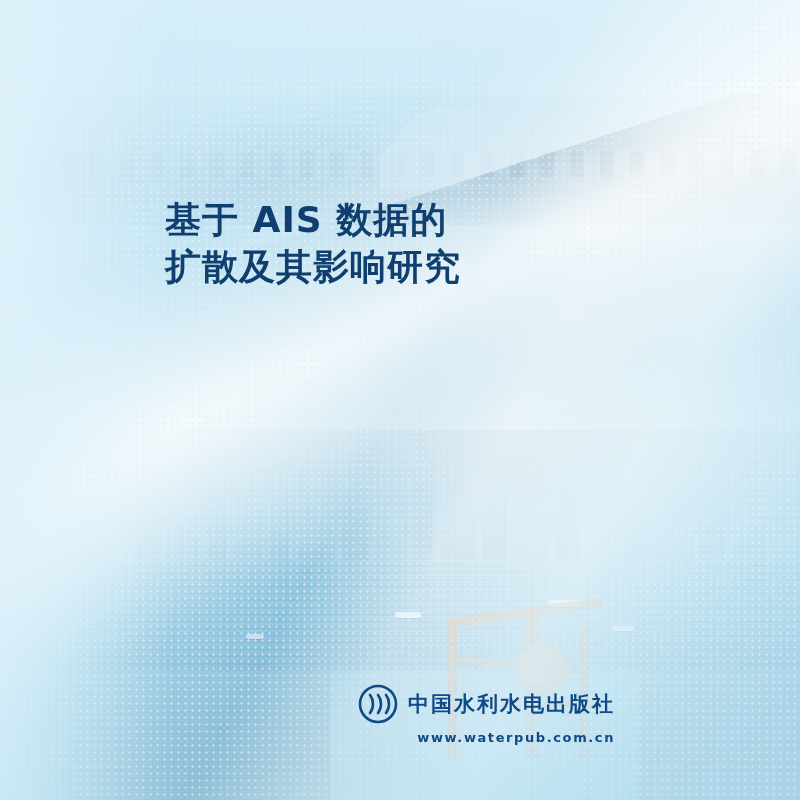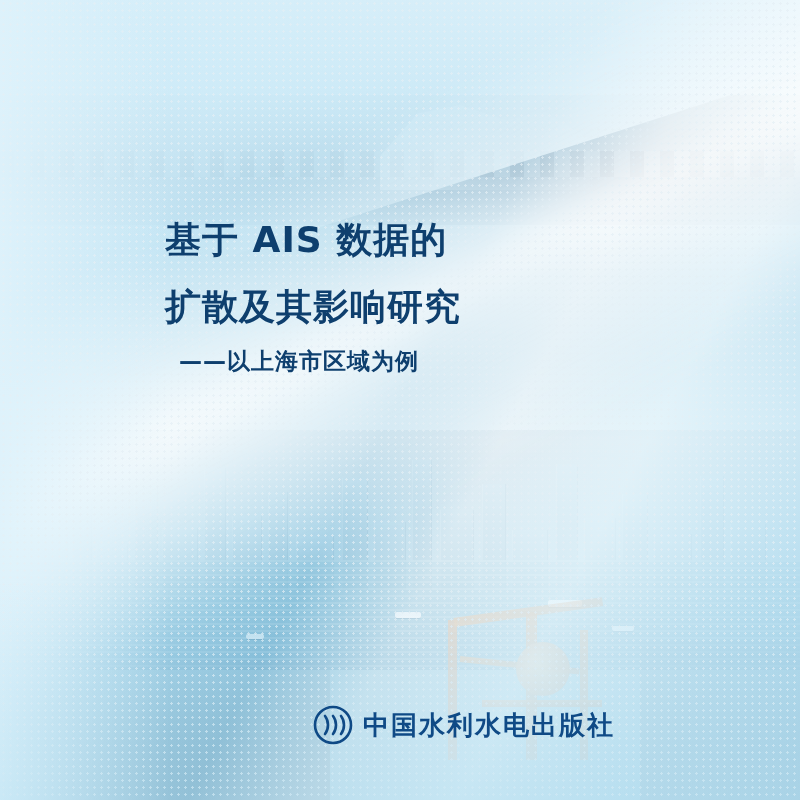--- a/index.html
+++ b/index.html
@@ -198,21 +198,20 @@
     width: 540px;
   }
   .title-line {
     font-family: "DejaVu Sans", "Liberation Sans", sans-serif;
     font-weight: bold;
     font-size: 36px;
     line-height: 47px;
     letter-spacing: 1px;
     color: #0e3f6e;
     white-space: nowrap;
-    margin-top: 20px;
   }
   .subtitle {
     margin-top: 16px;
     margin-left: 14px;
     font-family: "DejaVu Sans", "Liberation Sans", sans-serif;
     font-weight: bold;
     font-size: 23px;
     letter-spacing: 1px;
     color: #0e3f6e;
     white-space: nowrap;
@@ -245,21 +244,21 @@
   }
   .pub-mark {
     width: 40px; height: 40px;
     position: relative;
     flex: 0 0 auto;
   }
   .pub-mark svg { display: block; }
   .pub-name {
     font-family: "DejaVu Sans", "Liberation Sans", sans-serif;
     font-weight: bold;
-    font-size: 26px;
+    font-size: 21px;
     letter-spacing: 2px;
     color: #0f4a86;
     white-space: nowrap;
   }
   .pub-url {
     margin-top: 6px;
     font-family: "DejaVu Sans", "Liberation Sans", sans-serif;
     font-weight: bold;
     font-size: 13px;
     letter-spacing: 1.6px;
@@ -325,31 +324,31 @@
   <div class="wash-diag"></div>
   <div class="left-fade"></div>
   <div class="dots-dark"></div>
   <div class="dots"></div>
   <div class="veil-bottom"></div>
 
   <div class="content">
     <div class="title-block">
       <div class="title-line">基于 AIS 数据的</div>
       <div class="title-line">扩散及其影响研究</div>
-      <div class="subtitle">——以上海市区域为例</div>
     </div>
 
 
     <div class="publisher">
       <div class="pub-row">
         <span class="pub-mark">
           <svg width="40" height="40" viewBox="0 0 40 40" aria-hidden="true">
             <circle cx="20" cy="20" r="18" fill="none" stroke="#0f4a86" stroke-width="2.6"></circle>
             <path d="M12 11 C16 16, 16 24, 12 29" fill="none" stroke="#0f4a86" stroke-width="2.6" stroke-linecap="round"></path>
             <path d="M20 11 C24 16, 24 24, 20 29" fill="none" stroke="#0f4a86" stroke-width="2.6" stroke-linecap="round"></path>
             <path d="M28 11 C32 16, 32 24, 28 29" fill="none" stroke="#0f4a86" stroke-width="2.6" stroke-linecap="round"></path>
           </svg>
         </span>
         <span class="pub-name">中国水利水电出版社</span>
       </div>
+      <div class="pub-url">www.waterpub.com.cn</div>
     </div>
   </div>
 </div>
 
 </body></html>

